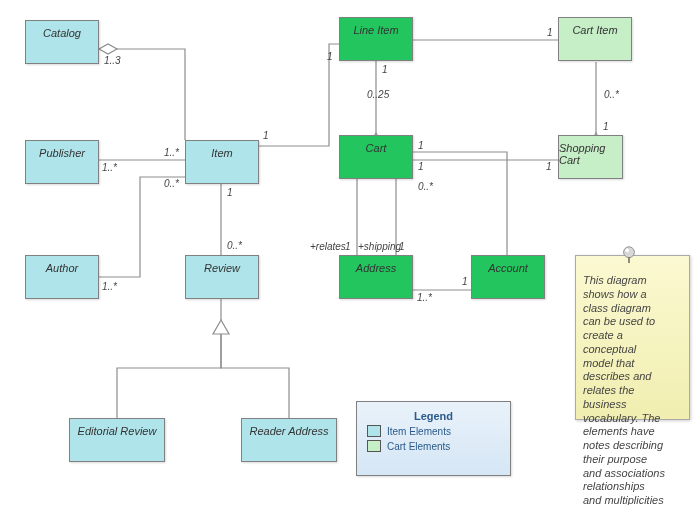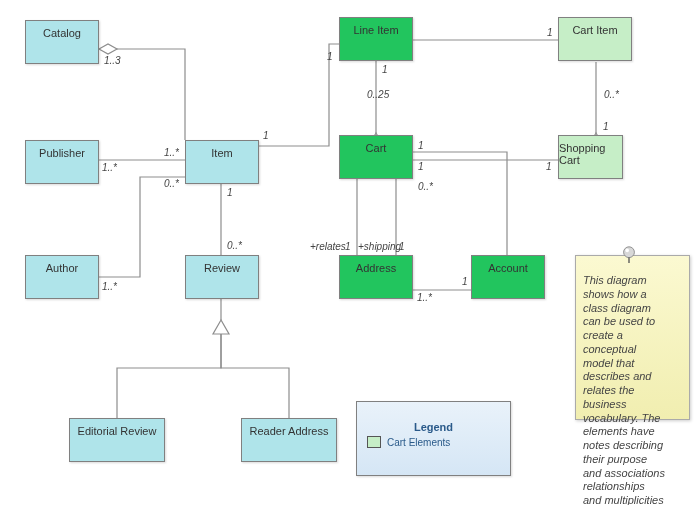--- a/index.html
+++ b/index.html
@@ -13,20 +13,21 @@
   }
   .node {
     position: absolute;
     box-sizing: border-box;
     border: 1px solid #808080;
     display: flex;
     align-items: flex-start;
     justify-content: center;
     padding-top: 6px;
     font-size: 11px;
+    font-style: italic;
     color: #333;
     box-shadow: 1px 1px 2px rgba(0,0,0,0.15);
   }
   .item { background: #afe4ea; }
   .order { background: #22c55e; }
   .cart { background: #c6eec7; }
   .connector-layer {
     position: absolute;
     left: 0; top: 0;
     width: 698px;
@@ -48,21 +49,21 @@
     background: linear-gradient(#e9f2fa, #d5e6f5);
     border: 1px solid #808080;
     box-sizing: border-box;
     box-shadow: 1px 1px 2px rgba(0,0,0,0.15);
   }
   .legend-title {
     text-align: center;
     font-size: 11px;
     font-weight: bold;
     color: #2a5a8a;
-    padding-top: 19px;
+    padding-top: 8px;
   }
   .legend-row {
     display: flex;
     align-items: center;
     font-size: 10px;
     color: #2a5a8a;
     padding-left: 10px;
     margin-top: 3px;
   }
   .legend-sw {
@@ -197,20 +198,24 @@
 <span class="mult" style="left:417px; top:292px">1..*</span>
 <span class="mult" style="left:418px; top:161px">1</span>
 <span class="mult" style="left:546px; top:161px">1</span>
 <span class="mult" style="left:547px; top:27px">1</span>
 <span class="mult" style="left:604px; top:89px">0..*</span>
 <span class="mult" style="left:603px; top:121px">1</span>
 
 <div class="legend">
   <div class="legend-title">Legend</div>
   <div class="legend-row">
+    <div class="legend-sw" style="background:#afe4ea"></div>
+    <span>Item Elements</span>
+  </div>
+  <div class="legend-row">
     <div class="legend-sw" style="background:#c6eec7"></div>
     <span>Cart Elements</span>
   </div>
 </div>
 
 <div class="sticky">
   <span>This diagram shows how a class diagram can be used to create a conceptual model that describes and relates the business vocabulary. The elements have notes describing their purpose and associations relationships and multiplicities describe how they relate to other business terms.</span>
 </div>
 <svg class="pin" viewBox="0 0 20 20">
   <circle cx="10" cy="8" r="6" fill="#d8d8d8" stroke="#888"></circle>

